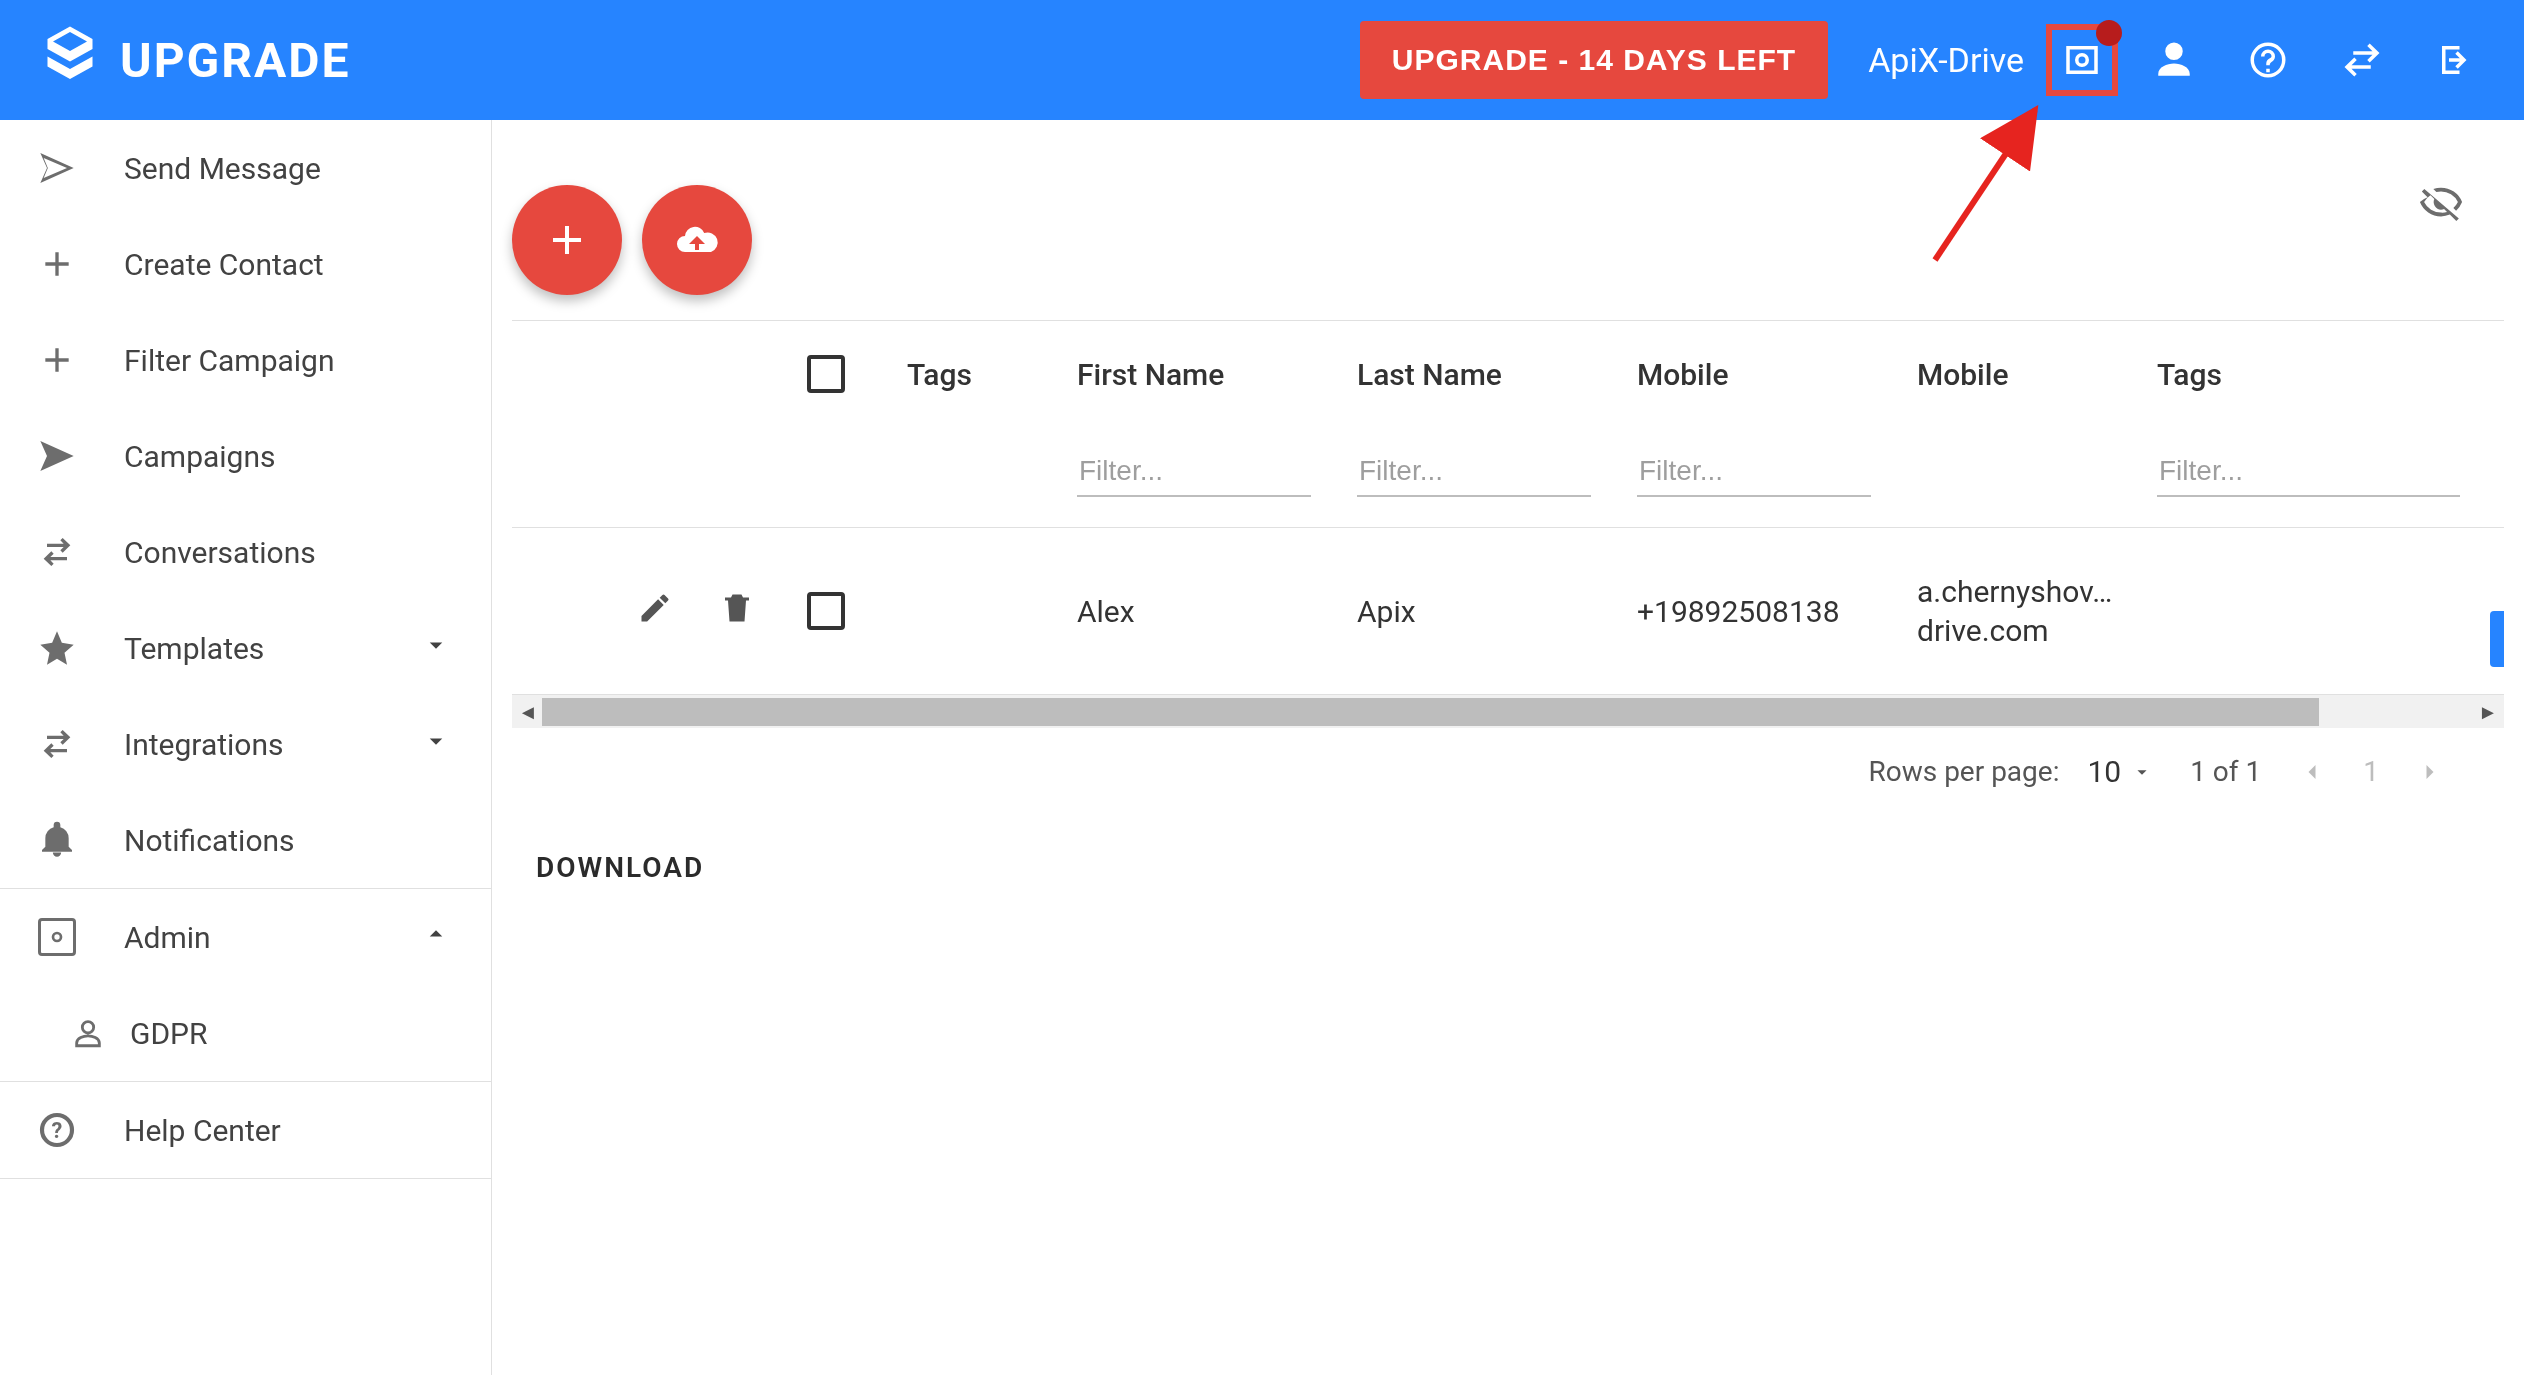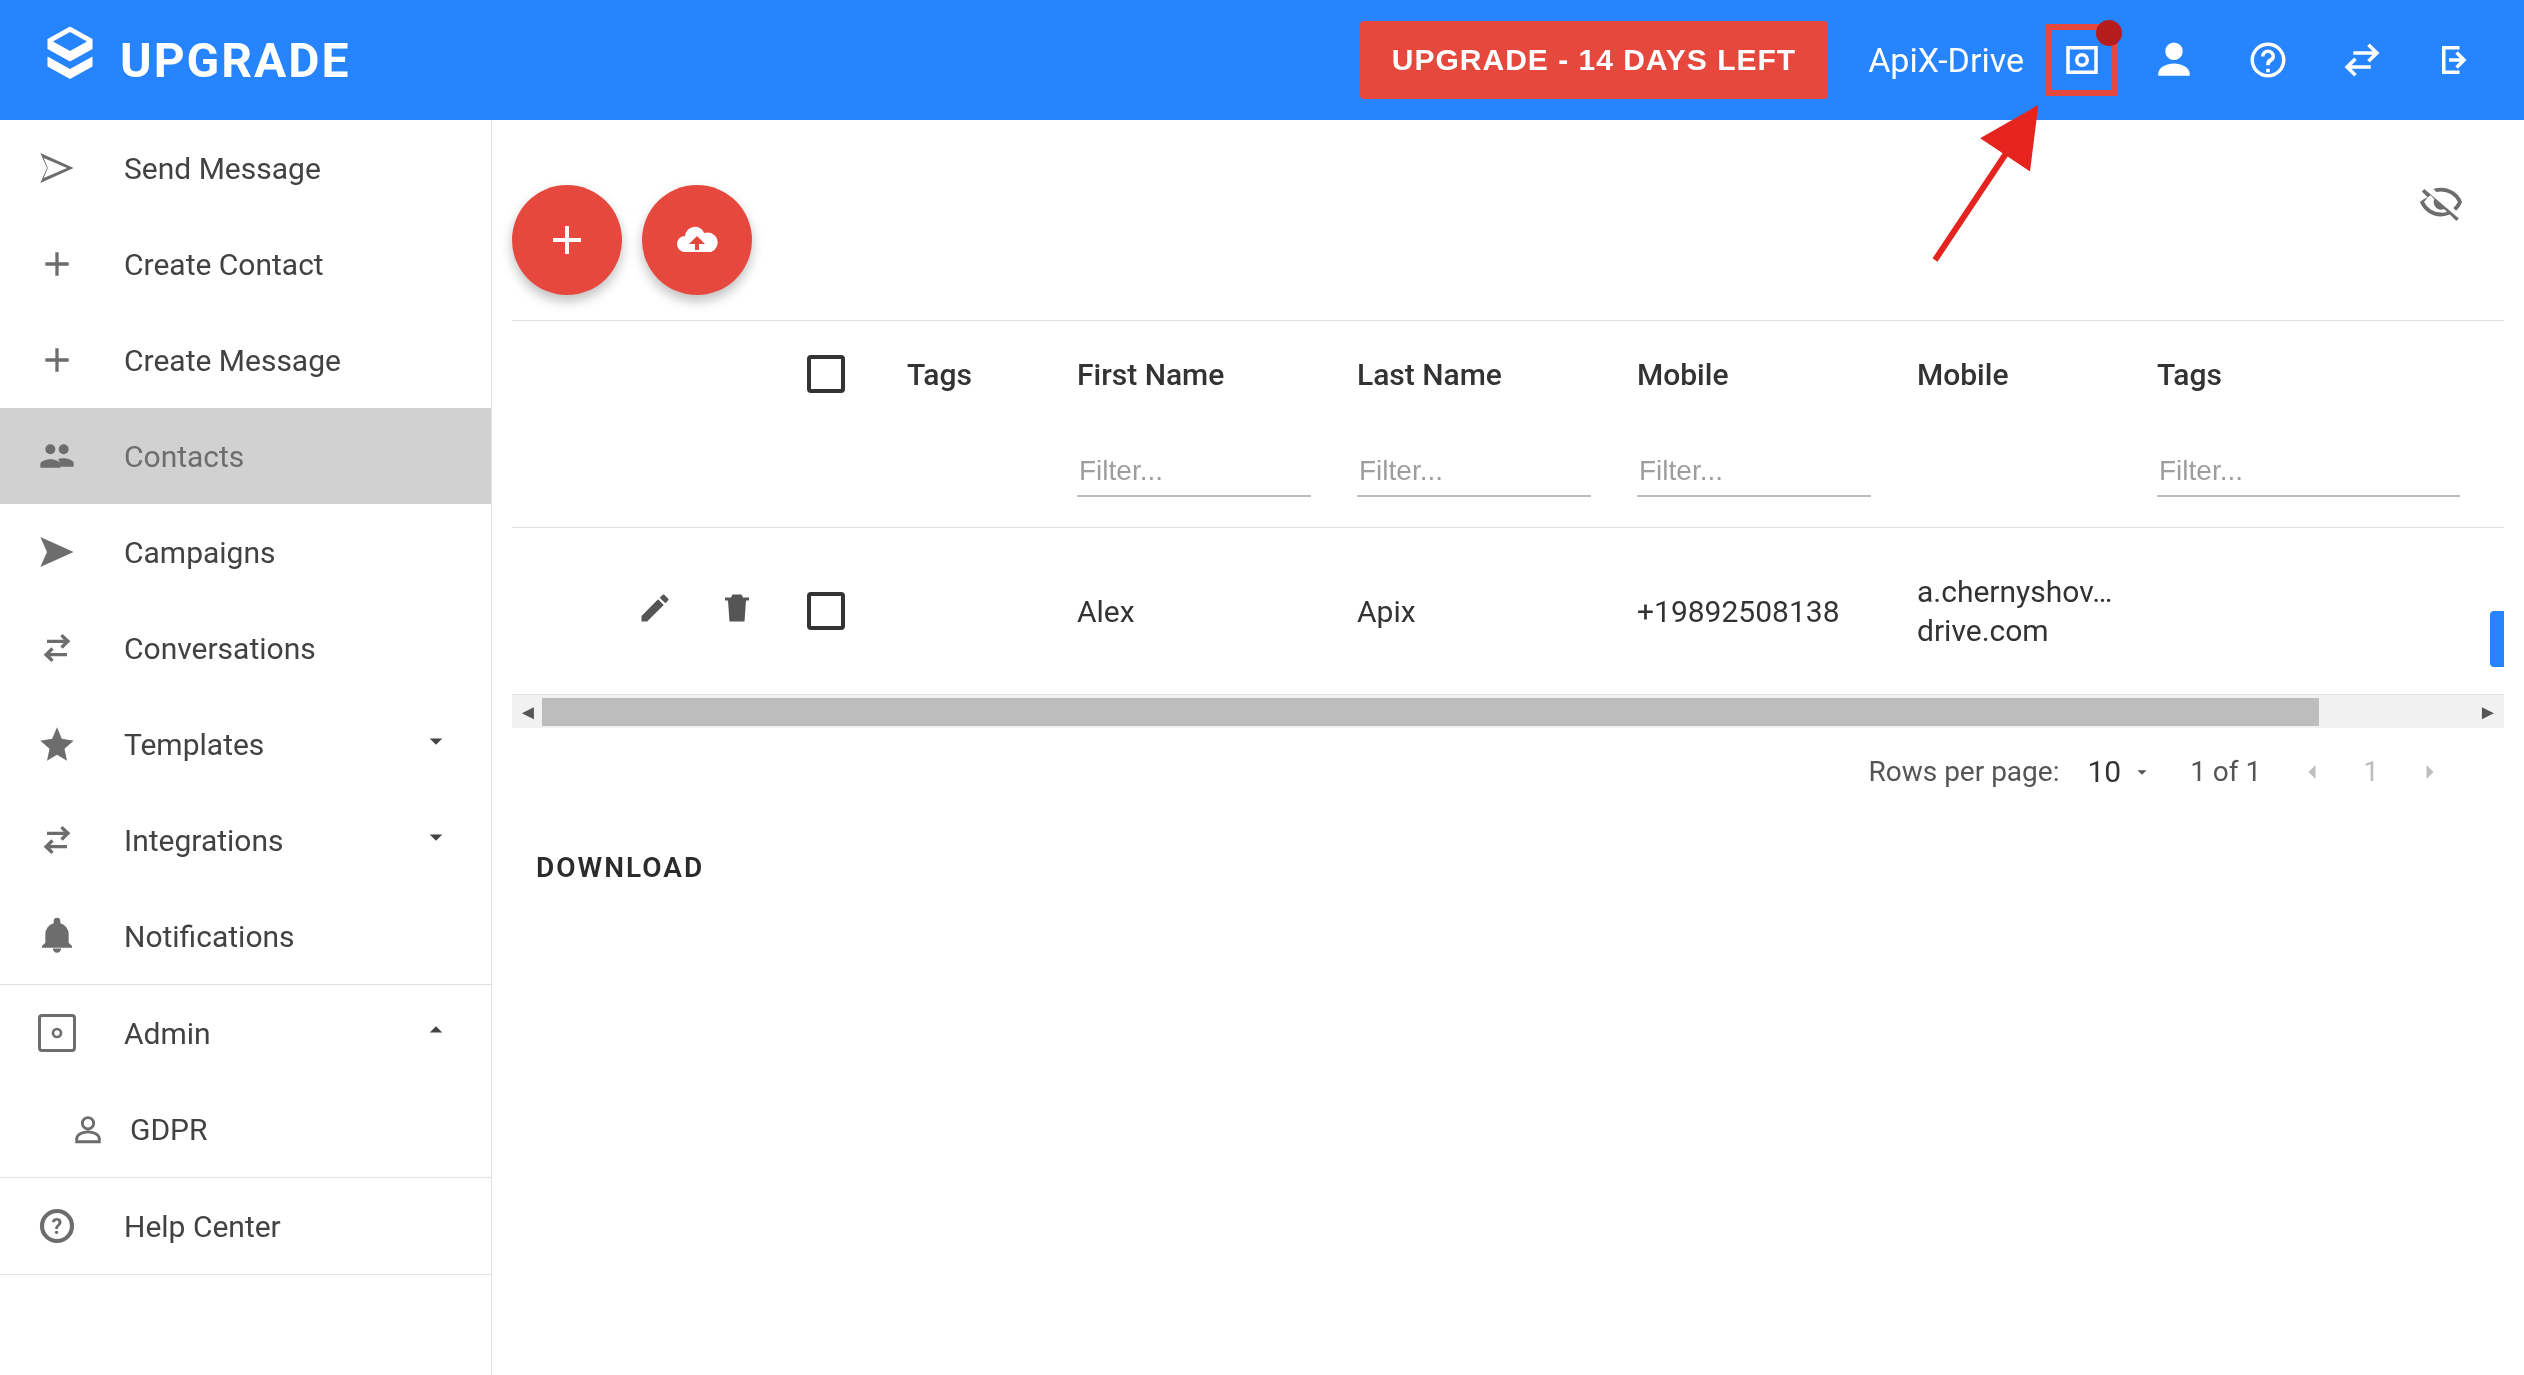--- a/index.html
+++ b/index.html
@@ -161,29 +161,21 @@
           </svg>
         </span>
       <span>Create Contact</span>
     </div>
     <div class="side-item">
       <span class="icon">
           <svg viewBox="0 0 24 24">
             <path d="M11 5h2v6h6v2h-6v6h-2v-6H5v-2h6z"></path>
           </svg>
         </span>
-      <span>Create Message</span>
-    </div>
-    <div class="side-item active">
-      <span class="icon">
-          <svg viewBox="0 0 24 24">
-            <path d="M8 11a3 3 0 1 0-3-3 3 3 0 0 0 3 3zm8 0a3 3 0 1 0-3-3 3 3 0 0 0 3 3zM2 19v-2c0-2 4-3 6-3s6 1 6 3v2H2zm12 0v-2a4 4 0 0 0-1.5-3c.9-.4 2-.6 3.5-.6 2 0 6 1 6 3v2h-8z"></path>
-          </svg>
-        </span>
-      <span>Contacts</span>
+      <span>Filter Campaign</span>
     </div>
     <div class="side-item">
       <span class="icon">
           <svg viewBox="0 0 24 24">
             <path d="M2 3l20 9L2 21l4-9L2 3z"></path>
           </svg>
         </span>
       <span>Campaigns</span>
     </div>
     <div class="side-item">

